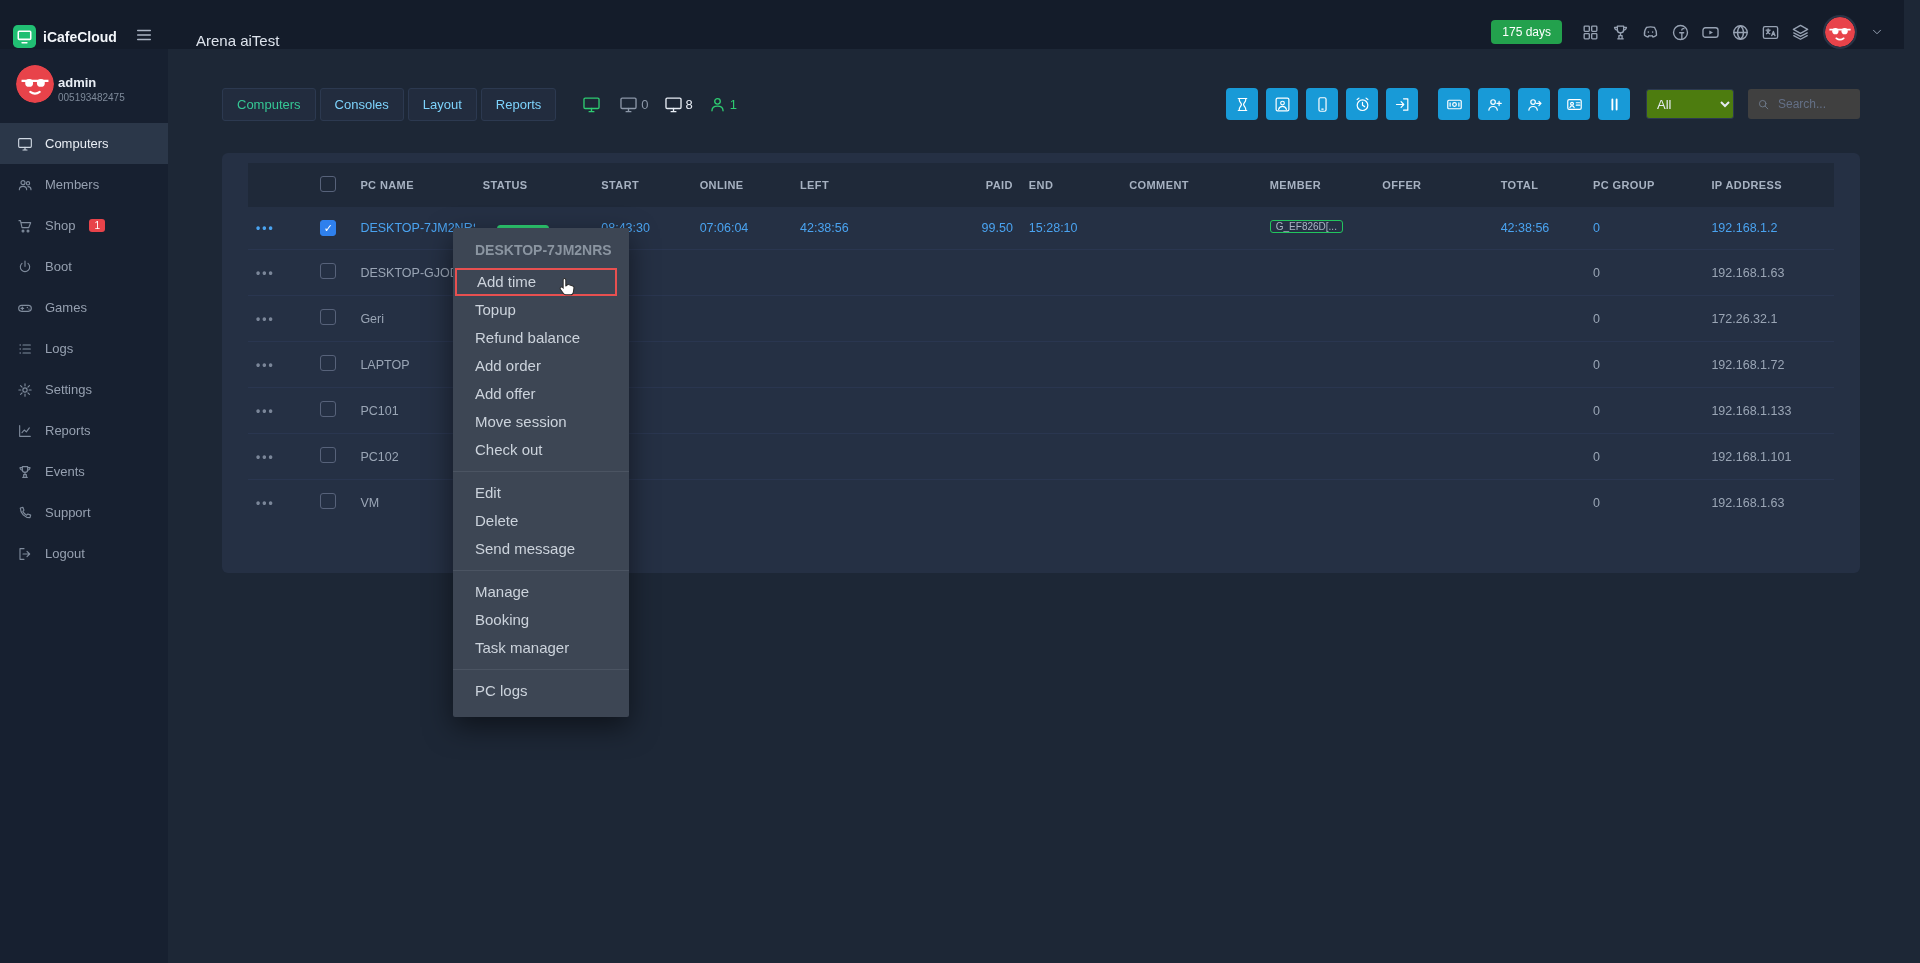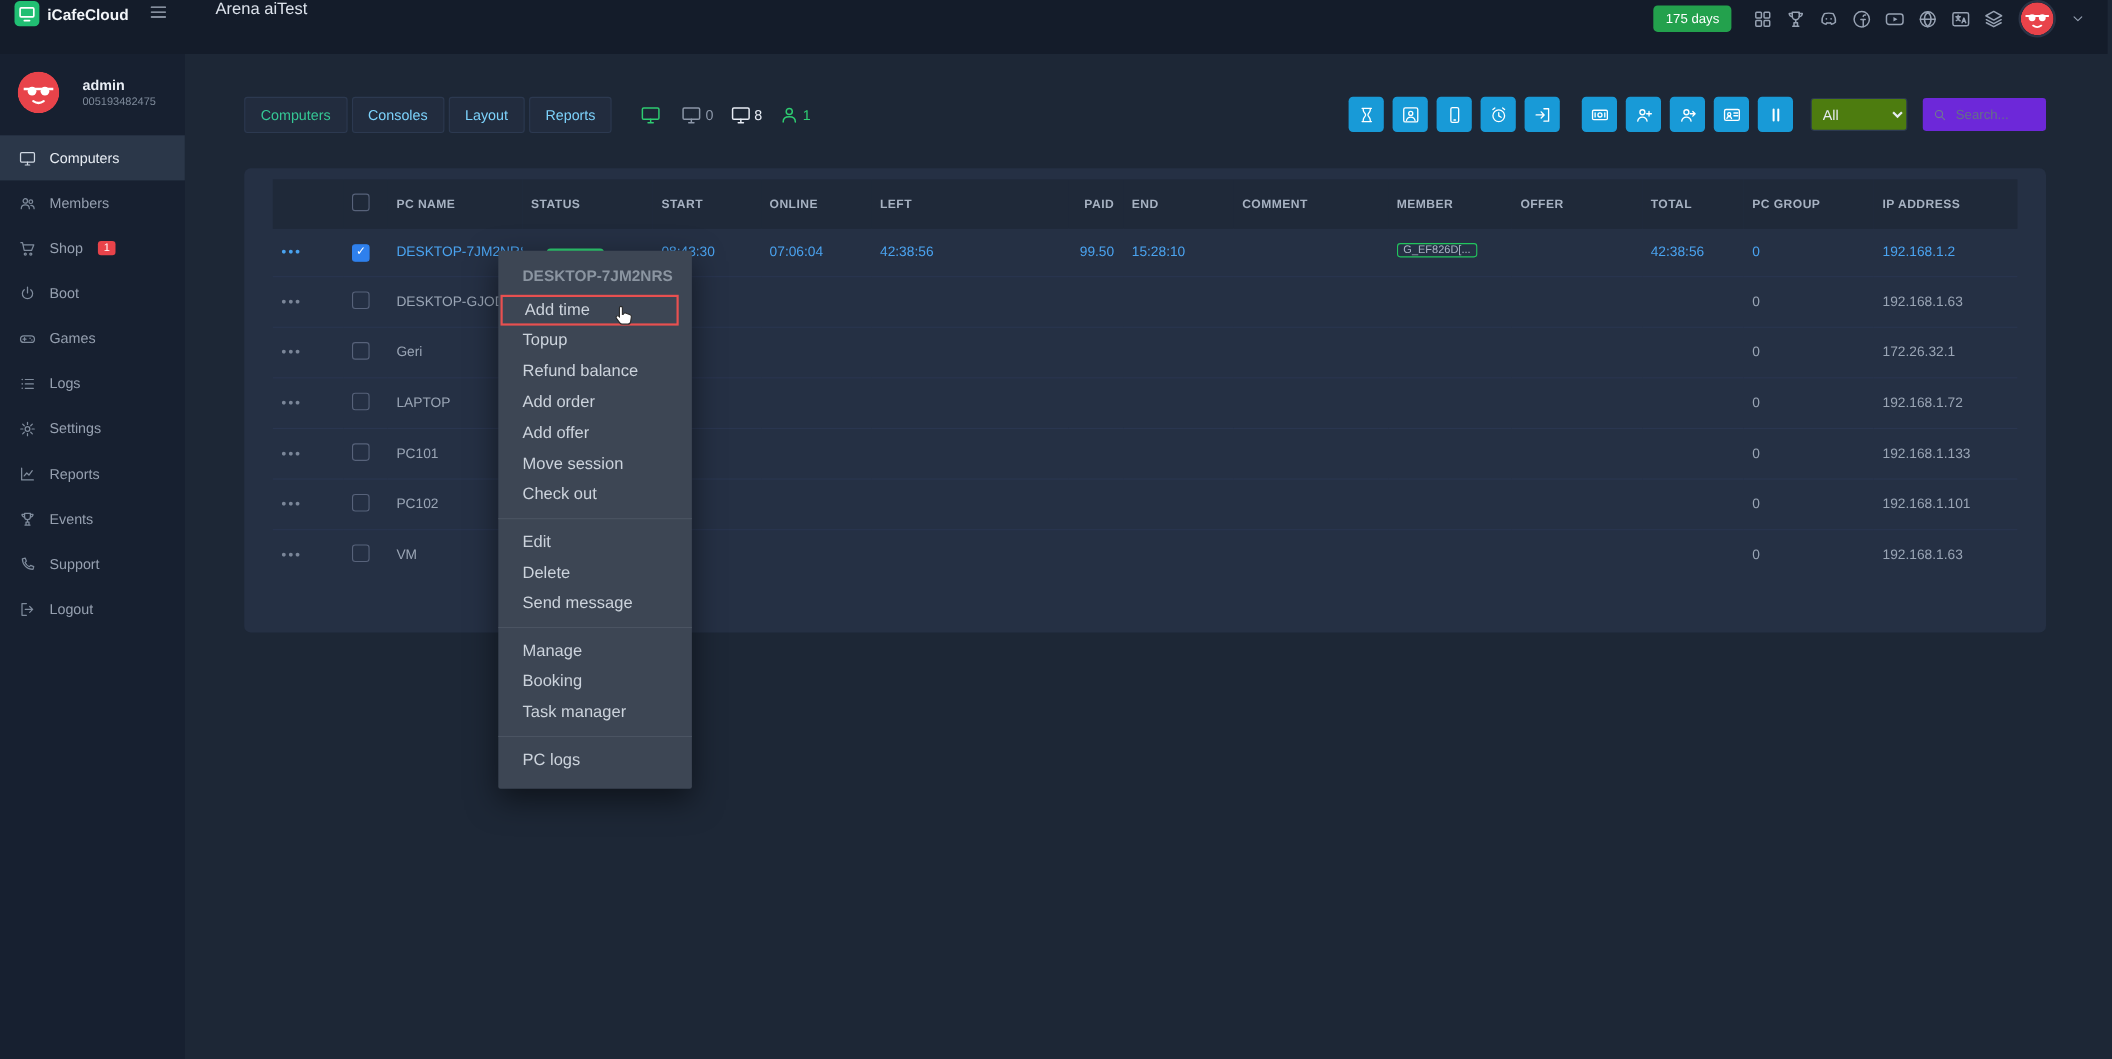--- a/index.html
+++ b/index.html
@@ -13,38 +13,38 @@
   html,body{margin:0;padding:0}
   body{
     width:1920px;height:963px;overflow:hidden;position:relative;
     background:var(--bg);color:var(--text);
     font-family:"Liberation Sans", sans-serif;font-size:13px;
   }
   [data-icon]{display:inline-flex;width:18px;height:18px;flex:none}
   [data-icon] svg{width:100%;height:100%;fill:none;stroke:currentColor;stroke-width:1.7;stroke-linecap:round;stroke-linejoin:round}
 
   
-  .topbar{position:absolute;left:0;top:0;right:4px;height:49px;background:var(--topbar);display:flex;align-items:flex-start;z-index:20}
+  .topbar{position:absolute;left:0;top:0;right:16px;height:49px;background:var(--topbar);display:flex;align-items:flex-end;z-index:20}
   .topbar-brand{width:168px;display:flex;align-items:center;justify-content:space-between;padding:0 13px}
   .logo{display:flex;align-items:center;gap:7px;cursor:pointer}
   .logo-mark{width:23px;height:23px;flex:none}
   .logo-text{color:#f2f5f9;font-weight:bold;font-size:14px}
   .hamburger{background:none;border:0;color:#aab4c4;padding:2px;cursor:pointer}
   .topbar-title{margin-left:28px;font-size:15px;color:#dde3ec}
   .topbar-right{margin-left:auto;display:flex;align-items:center;gap:13px;padding-right:20px}
   .days-badge{background:var(--badge-green);color:#fff;font-size:12px;padding:5px 11px;border-radius:4px;margin-right:6px}
   .topbar-icons{display:flex;align-items:center;gap:11px;color:#97a2b3}
   .topbar-icons [data-icon]{width:19px;height:19px;cursor:pointer}
   .avatar{width:34px;height:34px;border-radius:50%;overflow:hidden;border:2px solid #2a3446;cursor:pointer;flex:none}
   .avatar svg{width:100%;height:100%;display:block}
   .chev{width:14px;height:14px;color:#97a2b3;cursor:pointer}
 
   
   .sidebar{position:absolute;left:0;top:49px;bottom:0;width:168px;background:var(--sidebar);padding-top:16px}
-  .side-user{display:flex;align-items:center;gap:21px;padding:0 16px 20px}
+  .side-user{display:flex;align-items:flex-end;gap:4px;padding:0 16px 20px}
   .side-user .avatar{width:38px;height:38px;border:0}
   .su-name{font-size:13px;font-weight:bold;color:#e8edf4;line-height:1.3}
   .su-id{font-size:10px;color:#7e8a9a}
   .side-item{height:41px;display:flex;align-items:center;gap:12px;padding:0 17px;color:#96a0b0;cursor:pointer}
   .side-item [data-icon]{width:16px;height:16px;color:#7f8b9c}
   .side-item.active{background:var(--sidebar-active);color:#e8edf4}
   .side-item.active [data-icon]{color:#cfd7e2}
   .side-badge{background:var(--red);color:#fff;font-size:10px;padding:1px 5px;border-radius:3px;margin-left:2px}
 
   
@@ -54,21 +54,21 @@
   .vtab{background:#222c3e;border:1px solid var(--border);border-radius:3px;padding:8px 14px;font-size:13px;color:#7dd3fc;cursor:pointer}
   .vtab.active{color:var(--teal)}
   .counters{display:flex;align-items:center;gap:15px;margin-left:26px}
   .counter{display:flex;align-items:center;gap:3px;font-size:13px}
   .counter [data-icon]{width:19px;height:19px}
   .toolbar{margin-left:auto;display:flex;align-items:center;gap:8px}
   .tb-btn{width:32px;height:32px;background:var(--btn);border:0;border-radius:4px;display:inline-flex;align-items:center;justify-content:center;color:#fff;cursor:pointer;flex:none}
   .tb-btn [data-icon]{width:17px;height:17px}
   .tb-btn.gap{margin-left:12px}
   .filter-select{margin-left:16px;width:88px;height:30px;background:#4d7c0f;color:#e6ebf2;border:1px solid var(--border);border-radius:3px;font-size:13px;padding:0 6px;font-family:"Liberation Sans",sans-serif}
-  .search-box{margin-left:14px;width:112px;height:30px;background:#6d28d9;border-radius:3px;display:flex;align-items:center;gap:6px;padding:0 9px}
+  .search-box{margin-left:14px;width:112px;height:30px;background:#404040;border-radius:3px;display:flex;align-items:center;gap:6px;padding:0 9px}
   .search-box [data-icon]{width:13px;height:13px;color:#6f7b8d}
   .search-box input{flex:1;min-width:0;background:none;border:0;outline:none;color:var(--text);font-size:12px;font-family:"Liberation Sans",sans-serif}
   .search-box input::placeholder{color:#647087}
 
   
   .panel{margin-top:29px;background:var(--panel);border-radius:6px;padding:10px 26px 48px}
   table{width:100%;border-collapse:collapse;table-layout:fixed}
   thead th{background:var(--panel-head);font-size:11px;font-weight:bold;color:#a7b2c2;text-align:left;padding:13px 8px;letter-spacing:.4px}
   tbody td{padding:13px 8px;font-size:12.5px;color:#9aa5b5;border-top:1px solid #2a3650;height:42px;white-space:nowrap;overflow:hidden}
   tbody tr:first-child td{border-top:0}

